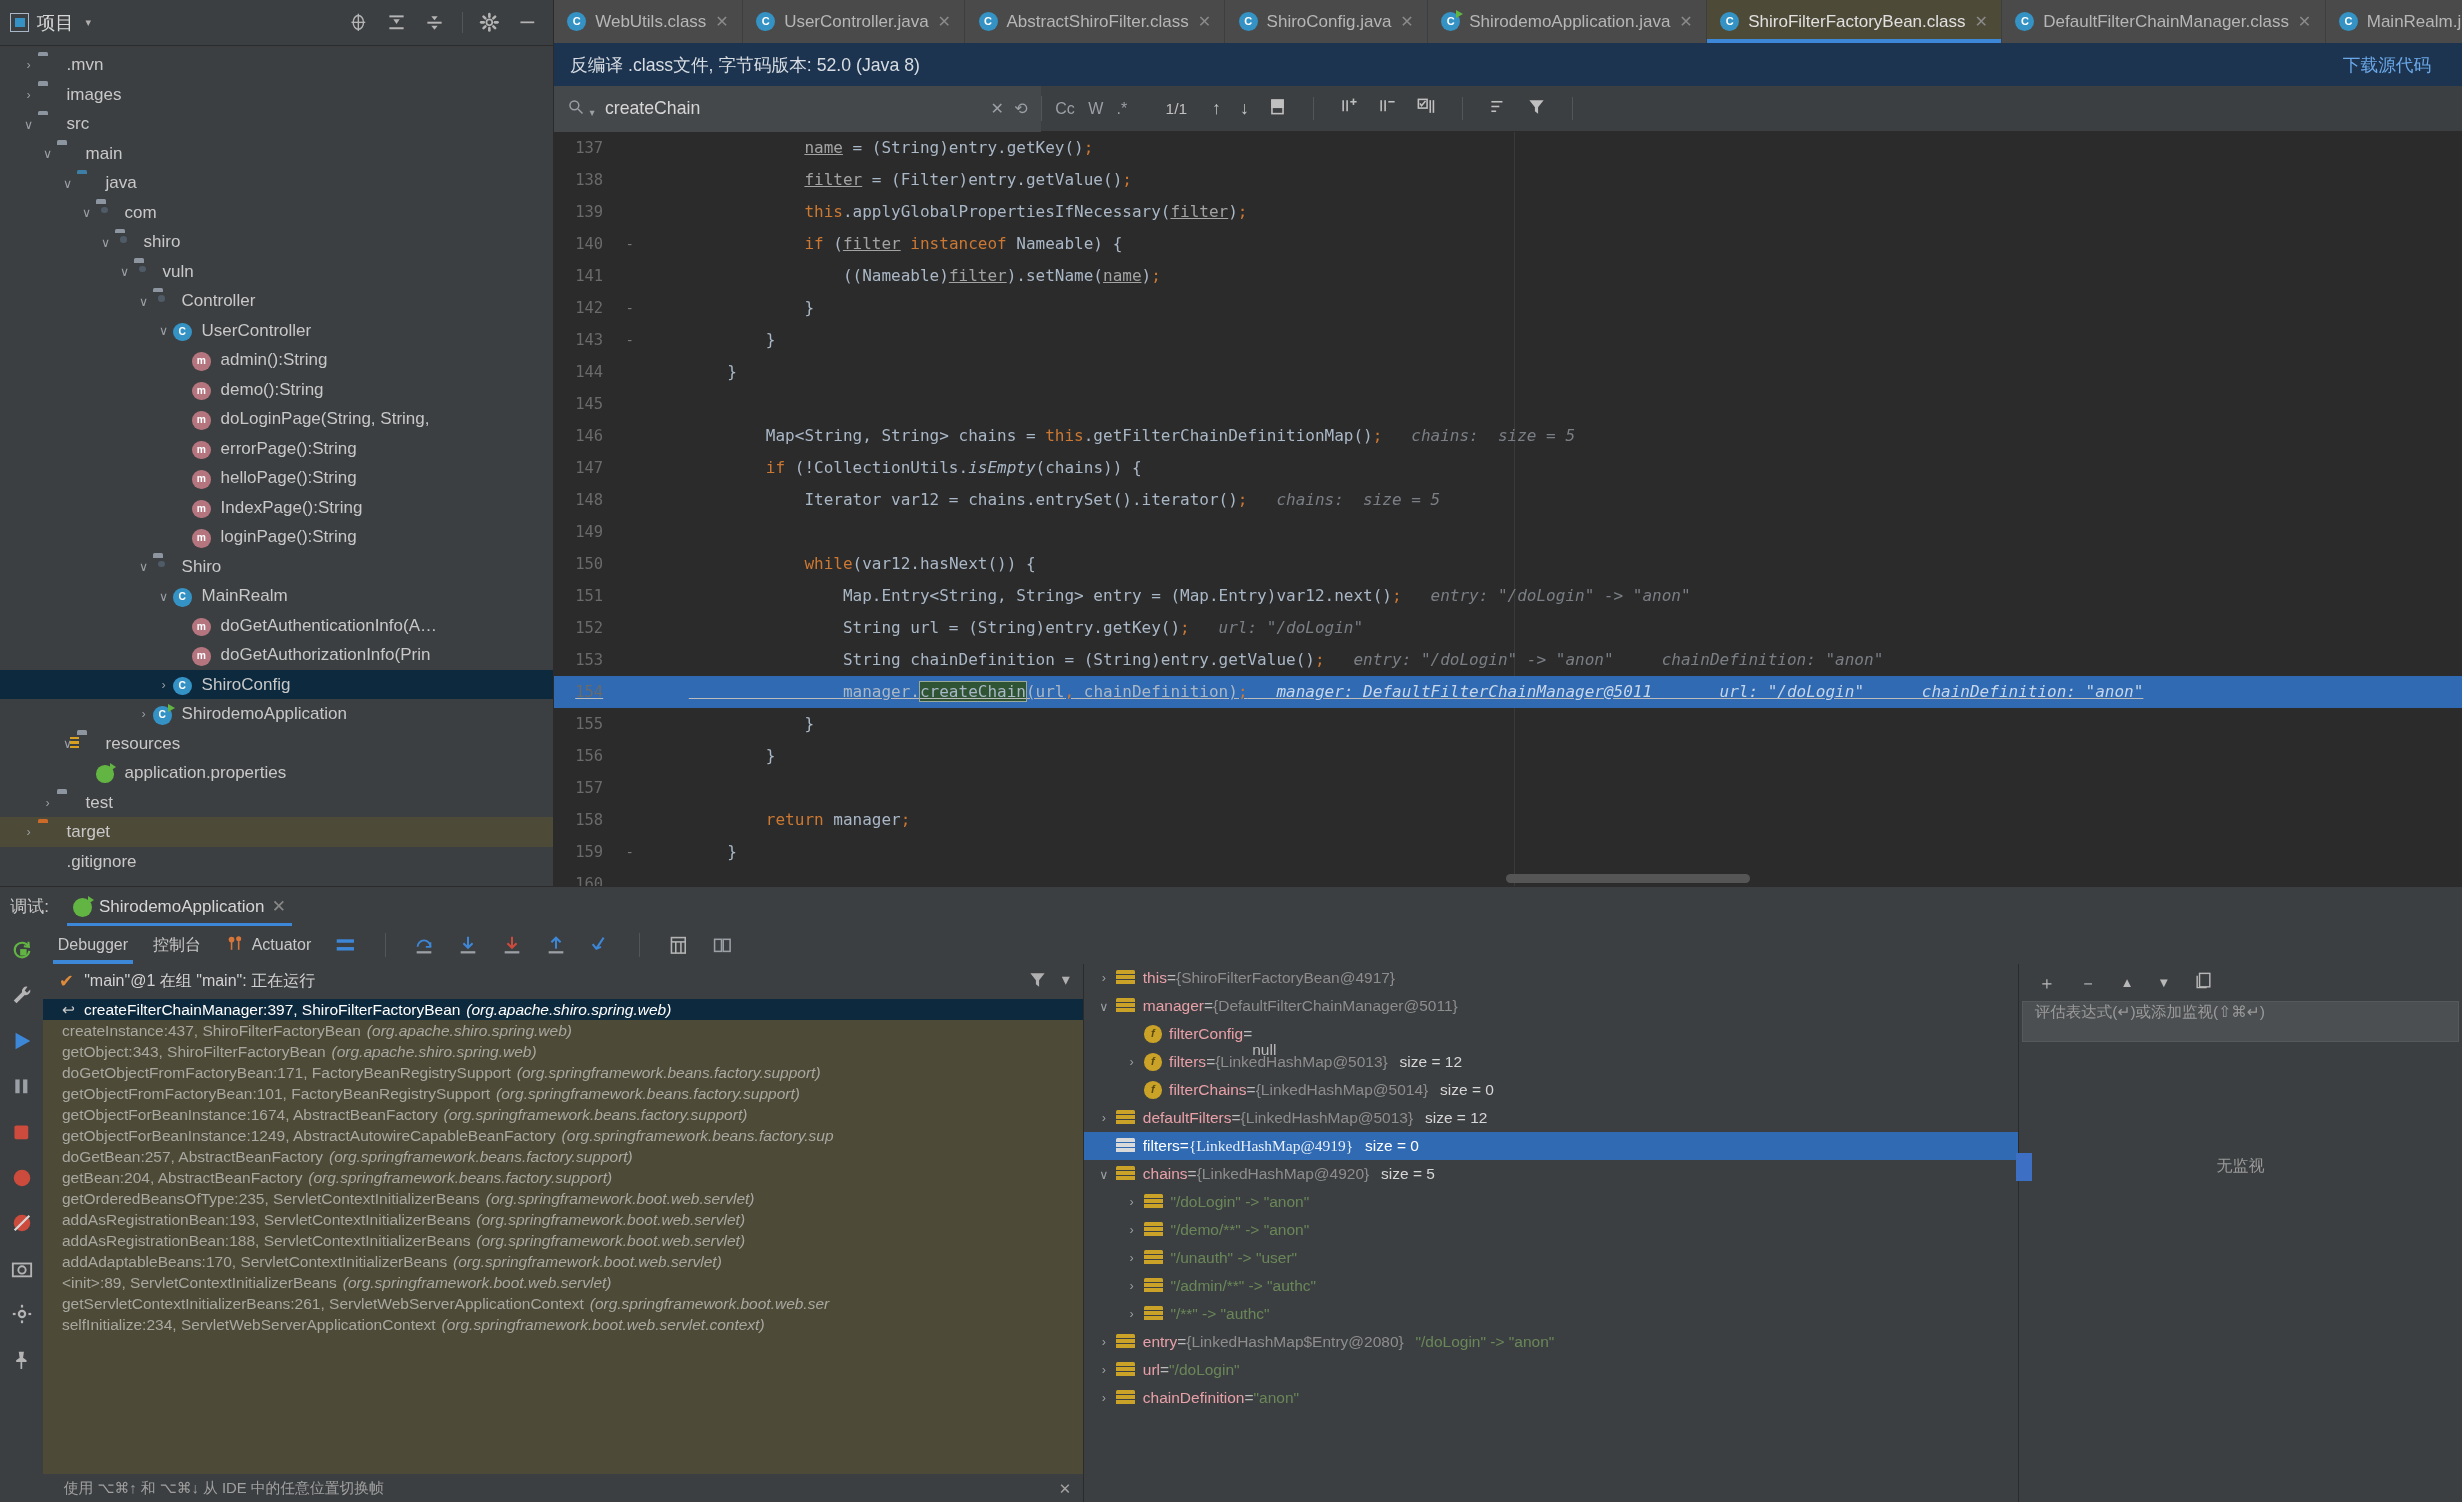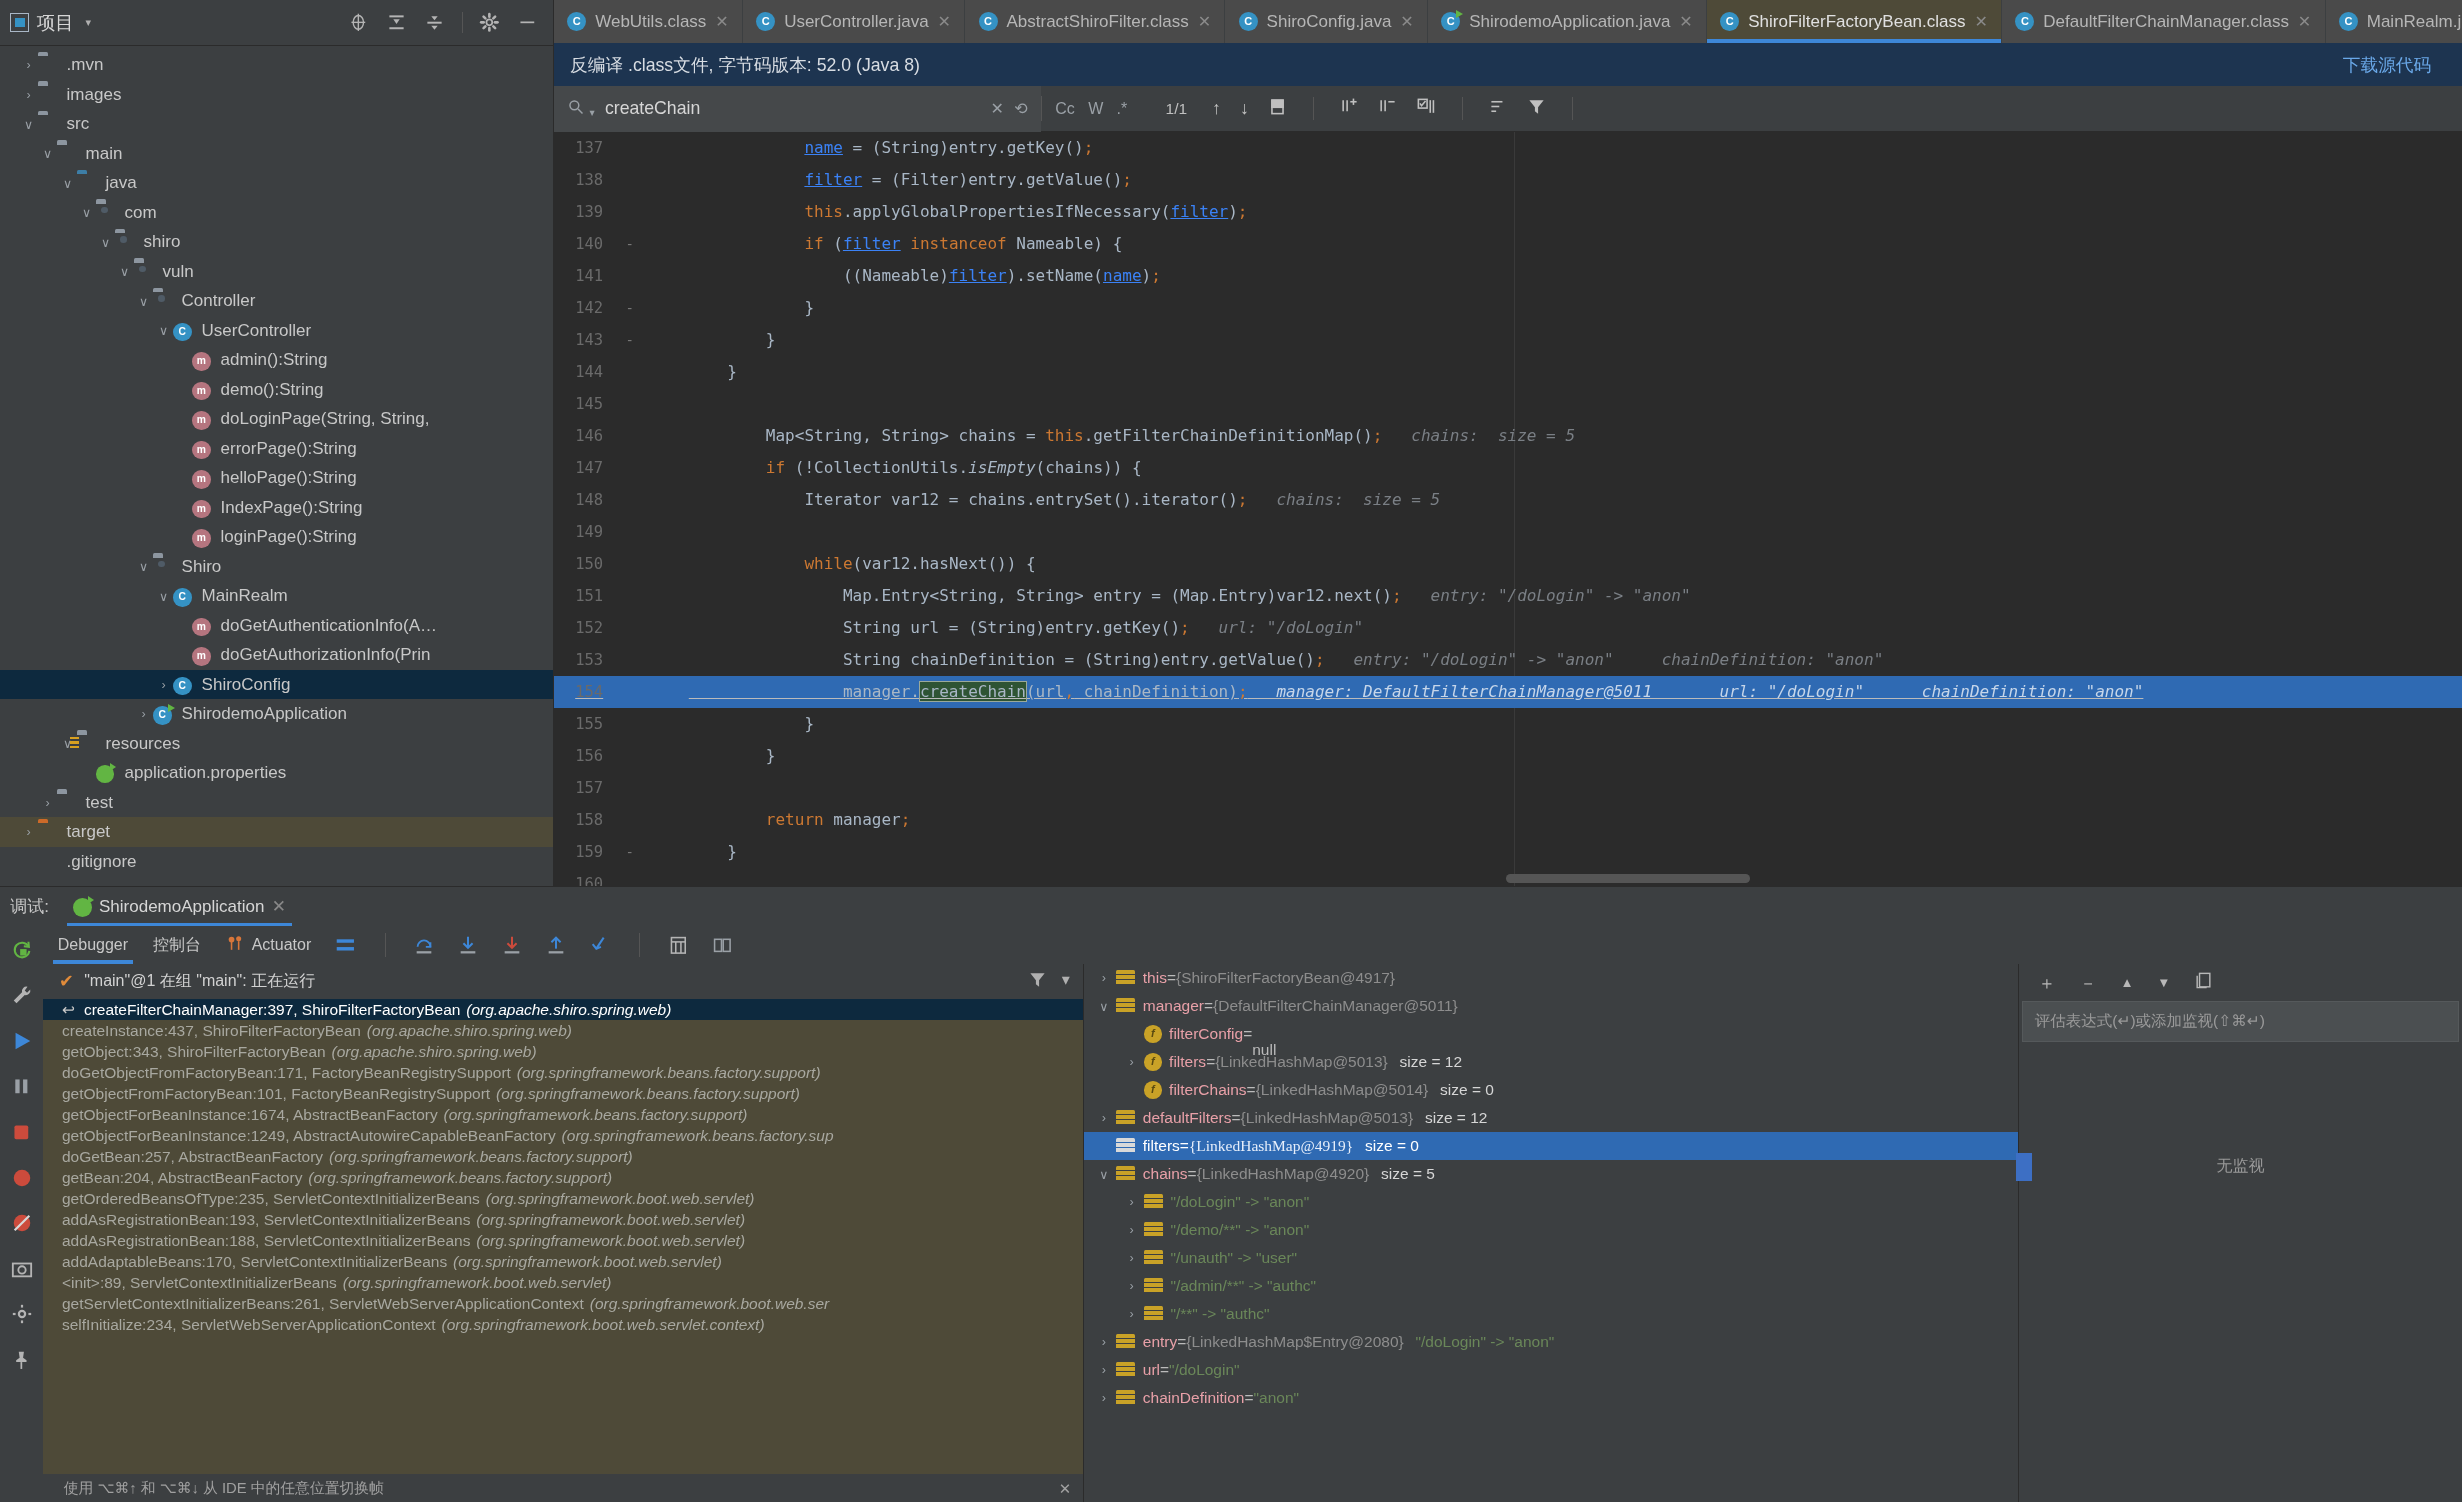--- a/index.html
+++ b/index.html
@@ -91,21 +91,21 @@
   .code-wrap { flex:1; position:relative; overflow:hidden; background:#2b2b2b; }
   .code { position:relative; font-family:"DejaVu Sans Mono", monospace; font-size:16px;
      line-height:32px; }
   .cline { display:flex; height:32px; align-items:center; white-space:pre; }
   .cline.hl { background:#2f6ab3;text-decoration:underline; }
   .ln { width:61px; text-align:right; padding-right:11.8px; color:#6a6a6a; font-size:15.5px; flex:none; }
   .gut { width:29.5px; text-align:center; color:#777; font-size:14px; flex:none; }
   .gut2 { width:26.6px; flex:none; }
   .ctext { flex:1; padding-left:17.7px; color:#a9b7c6; }
   .kw { color:#cc7832; }
-  .fld { color:#3b82f6; text-decoration:underline; }
+  .fld { color:#a3a3a3; text-decoration:underline; }
   .ital { font-style:italic; color:#a9b7c6; }
   .hint { color:#7a7f85; font-style:italic; }
   .cline.hl .hint { color:#c6d6ea; }
   .sel-token { background:#2e5434; outline:0.7px solid #9aa99a; }
   .code-vline { position:absolute; top:0; bottom:0; width:0.7px; background:#3a3a3a; }
   .hscroll { position:absolute; left:952px; bottom:3px; width:244px; height:8.9px;
      background:#555; border-radius:4.4px; }
 
   
   .debug { flex:1; display:flex; flex-direction:column; background:#3c3f41; min-height:0; }
@@ -161,21 +161,21 @@
      font-size:11px; font-weight:bold; text-align:center; line-height:17.7px; font-style:italic; }
   .vname { color:#e8a0a8; } .vrow.sel .vname { color:#fff; }
   .vval { color:#8d8d8d; } .vrow.sel .vval { color:#e6eefa;font-family:Liberation Serif, serif; }
   .vstr { color:#6a8759; }
   .vplain { color:#bbbbbb;margin-top:31px; }
   .vsize { color:#d6d6d6; } .vrow.sel .vsize { color:#fff; }
 
   .watches { width:443px; background:#3c3f41; display:flex; flex-direction:column; flex:none; }
   .wtoolbar { height:37px; display:flex; align-items:center; gap:23.6px; padding-left:19px;
      color:#b8b8b8; font-size:17.7px; flex:none; }
-  .wexpr { height:41px; margin:0 3px; background:#4b4f51; display:flex; align-items:center;
+  .wexpr { height:41px; margin:0 3px; background:#4b4f51; display:flex; align-items:flex-start;
      padding:0 11.8px; font-size:15.5px; color:#9a9a9a; flex:none; border:0.7px solid #55595b; }
   .wbody { flex:1; display:flex; align-items:center; justify-content:center; position:relative; }
   .wempty { font-size:16px; color:#9a9a9a; position:absolute; top:114px; left:50%;
      transform:translateX(-50%); }
   .wmark { position:absolute; left:-3px; top:111px; width:16px; height:28px; background:#3d6fc4; }
 </style>
 </head>
 <body>
 
 <div id="app">

